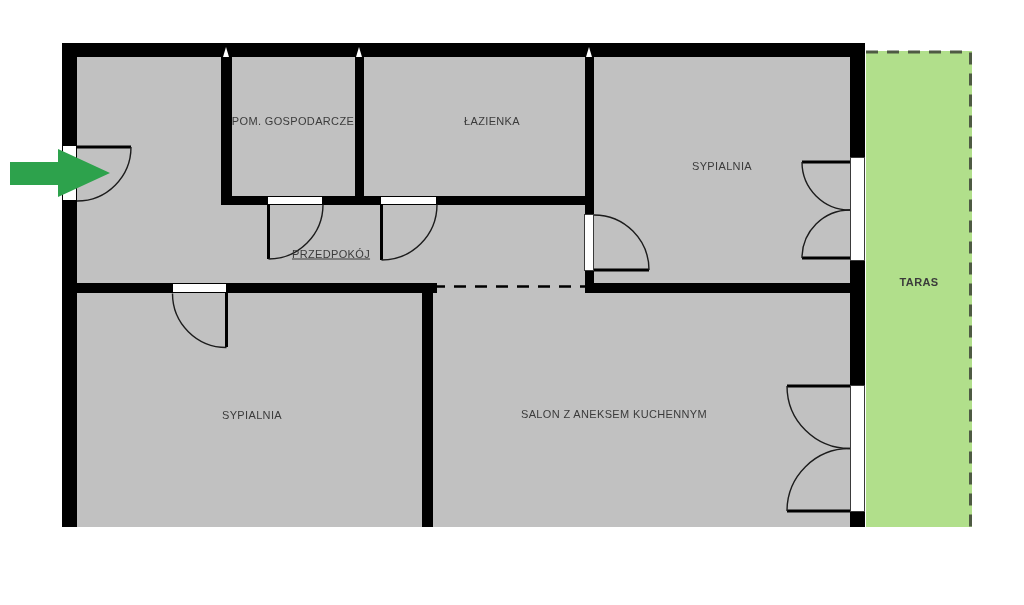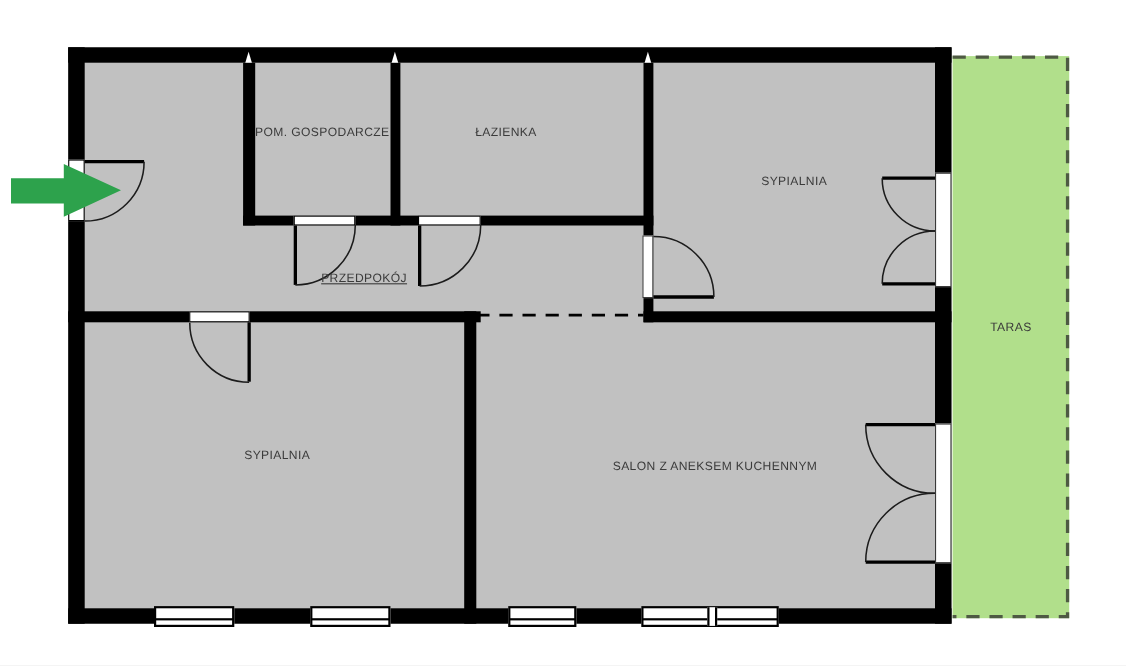--- a/index.html
+++ b/index.html
@@ -1,17 +1,17 @@
 <!DOCTYPE html>
 <html><head>
 <meta charset="utf-8">
 <style>
   html,body{margin:0;padding:0;background:#ffffff;}
   .plan{
-    position:relative;width:1024px;height:605px;background:#ffffff;overflow:hidden;
+    position:relative;width:1024px;height:527px;background:#ffffff;overflow:hidden;
     font-family:"Liberation Sans","DejaVu Sans",sans-serif;
     --wall:#000000;--room:#c1c1c1;--terrace:#b1df8b;--terrace-border:#4e5a43;
     --arrow:#2da24c;--text:#3b3b3b;
   }
   .floor{position:absolute;background:var(--room);}
   .wall{position:absolute;background:var(--wall);}
   .notch{position:absolute;width:0;height:0;border-left:3px solid transparent;
          border-right:3px solid transparent;border-bottom:10px solid #ffffff;}
   .opening{position:absolute;background:#ffffff;border:1.5px solid var(--wall);box-sizing:border-box;}
   .frame{position:absolute;background:#ffffff;border:1px solid #3a3a3a;box-sizing:border-box;}
@@ -119,20 +119,20 @@
     </g>
 
     <line class="open-boundary" x1="433" y1="286.5" x2="585" y2="286.5"></line>
 
     <path class="terrace-dash" d="M 866 52 H 970.5 V 560.5 H 866"></path>
 
     <polygon class="arrow-shape" points="10,162 58,162 58,149 110,173 58,197 58,185 10,185"></polygon>
   </svg>
 
   <span class="label" style="left:293px;top:121px;">POM. GOSPODARCZE</span>
-  <span class="label" style="left:460px;top:121px;">ŁAZIENKA</span>
+  <span class="label" style="left:492px;top:121px;">ŁAZIENKA</span>
   <span class="label" style="left:722px;top:166px;">SYPIALNIA</span>
   <span class="label" style="left:331px;top:254px;text-decoration:underline;">PRZEDPOKÓJ</span>
   <span class="label" style="left:252px;top:415px;">SYPIALNIA</span>
-  <span class="label" style="left:650px;top:414px;margin-top:11px;">SALON Z ANEKSEM KUCHENNYM</span>
-  <span class="label" style="left:919px;top:298px;">TARAS</span>
+  <span class="label" style="left:614px;top:414px;">SALON Z ANEKSEM KUCHENNYM</span>
+  <span class="label" style="left:919px;top:282px;font-weight:bold;">TARAS</span>
 
 </div>
 
 </body></html>

